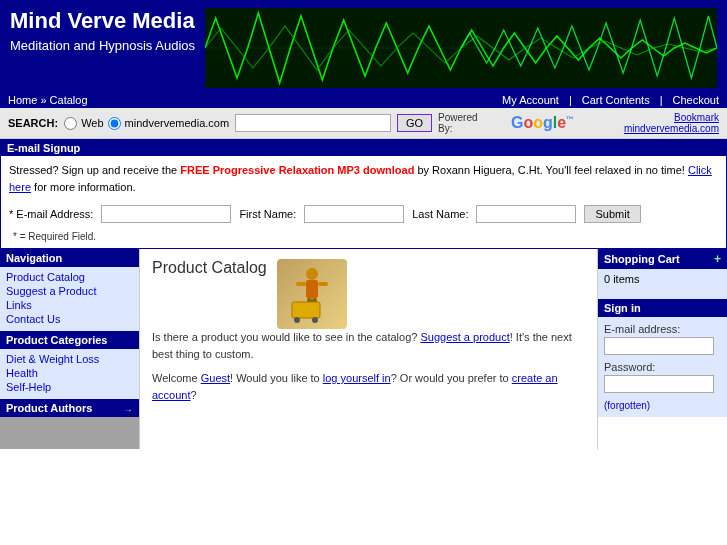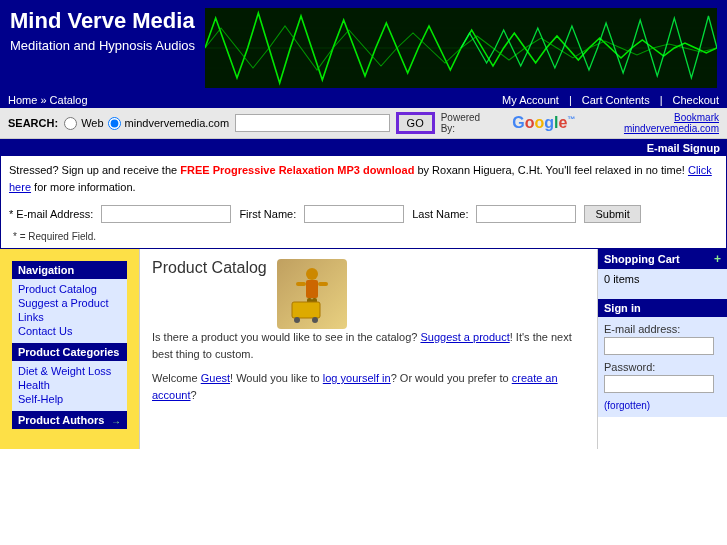--- a/index.html
+++ b/index.html
@@ -18,50 +18,50 @@
     .nav-bar-left span { color: #fff; }
     .nav-bar-right { display: flex; gap: 10px; }
     .nav-bar-right a { color: #fff; text-decoration: none; font-size: 11px; }
     .nav-bar-right span { color: #fff; }
 
     
     .search-bar { background: #e8e8e8; padding: 4px 8px; display: flex; align-items: center; gap: 6px; font-size: 11px; border-bottom: 1px solid #ccc; }
     .search-bar label { font-weight: bold; }
     .search-radio-group { display: flex; align-items: center; gap: 4px; }
     .search-input { width: 160px; border: 1px solid #aaa; padding: 2px 4px; font-size: 11px; }
-    .search-go-btn { background: #e0e0e0; border: 3px solid #6d28d9; padding: 2px 8px; font-size: 11px; cursor: pointer; }
+    .search-go-btn { background: #e0e0e0; border: 1px solid #6d28d9; padding: 2px 8px; font-size: 11px; cursor: pointer; }
     .powered-by { display: flex; align-items: center; gap: 20px; font-size: 10px; color: #333; }
     .google-logo { font-size: 16px; font-weight: bold; color: #4285F4; }
     .google-logo span.o1 { color: #4285F4; }
     .google-logo span.o2 { color: #DB4437; }
     .google-logo span.o3 { color: #F4B400; }
     .google-logo span.o4 { color: #4285F4; }
     .google-logo span.o5 { color: #0F9D58; }
     .google-logo span.o6 { color: #DB4437; }
     .bookmark-link { font-size: 10px; color: #00c; text-align: right; }
 
     
     .email-signup { background: #fff; border: 1px solid #00008B; margin: 0; }
-    .email-signup-header { background: #00008B; color: #fff; font-weight: bold; font-size: 11px; padding: 2px 6px; text-align: right; }
+    .email-signup-header { background: #00008B; color: #fff; font-weight: bold; font-size: 11px; padding: 2px 6px; }
     .email-signup-body { padding: 6px 8px; font-size: 11px; color: #000; line-height: 1.5; }
     .email-signup-body .free-text { color: #ff0000; font-weight: bold; }
     .email-signup-body a { color: #00c; }
     .email-signup-form { display: flex; align-items: center; gap: 8px; padding: 4px 8px 6px 8px; font-size: 11px; flex-wrap: wrap; }
     .email-signup-form label { font-weight: normal; }
     .email-signup-form input[type="text"] { border: 1px solid #aaa; padding: 2px 4px; font-size: 11px; }
     .email-signup-form .email-field { width: 130px; }
     .email-signup-form .name-field { width: 100px; }
     .submit-btn { background: #e0e0e0; border: 1px solid #aaa; padding: 2px 10px; font-size: 11px; cursor: pointer; }
     .required-note { font-size: 10px; color: #333; margin-left: 4px; }
 
     
     .main-content { display: flex; gap: 0; }
 
     
-    .sidebar-left { width: 140px; flex-shrink: 0; background: #fde047; border-right: 1px solid #ccc; padding: 12px; }
+    .sidebar-left { width: 140px; flex-shrink: 0; background: #a3a3a3; border-right: 1px solid #ccc; padding: 0; }
     .sidebar-section { margin-bottom: 0; }
     .sidebar-section-header { background: #00008B; color: #fff; font-weight: bold; font-size: 11px; padding: 3px 6px; display: flex; justify-content: space-between; align-items: center; }
     .sidebar-section-header .arrow { color: #90EE90; font-size: 10px; }
     .sidebar-links { padding: 4px 6px; background: #dde8ff; }
     .sidebar-links a { display: block; color: #00c; text-decoration: none; font-size: 11px; margin-bottom: 2px; }
     .sidebar-categories { padding: 4px 6px; background: #dde8ff; }
     .sidebar-categories a { display: block; color: #00c; text-decoration: none; font-size: 11px; margin-bottom: 2px; }
 
     
     .center-content { flex: 1; padding: 10px 12px; min-height: 200px; }

